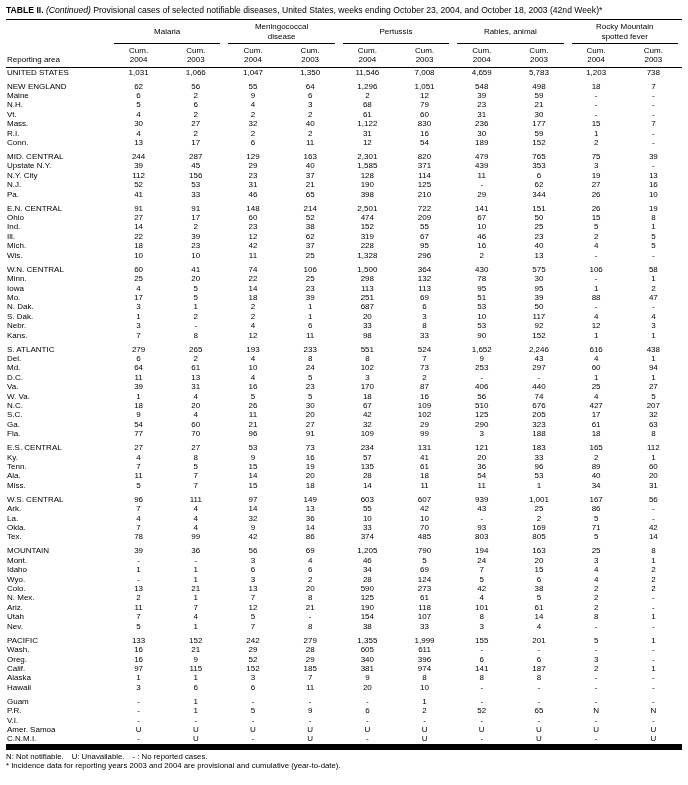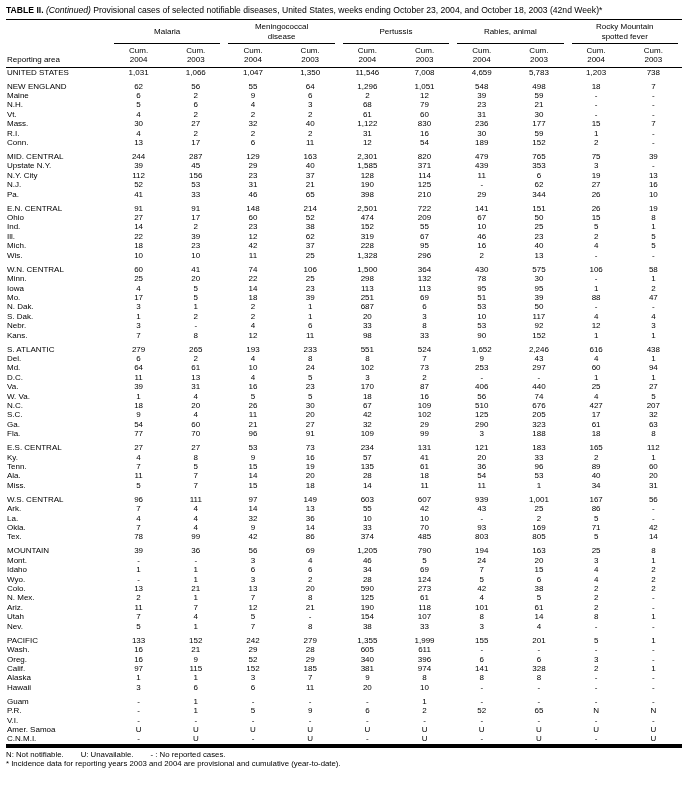--- a/index.html
+++ b/index.html
@@ -22,24 +22,24 @@
   .group-label { white-space: pre-line; font-size: 8px; line-height: 9.5px; text-align: center;
                  display: flex; flex-direction: column; justify-content: center;
                  min-height: 22px; margin: 2px 4px 0 4px; border-bottom: 1px solid #000; padding-bottom: 1px; }
   tr.sub-row th.sub { white-space: pre-line; font-size: 8px; line-height: 9.5px; 
                       vertical-align: bottom; padding: 2px 0 2px 0; border-bottom: 1.2px solid #000; }
 
   tbody td { font-size: 8px; height: 9.4px; line-height: 9.4px; padding: 0; }
   td.area { text-align: left; padding-left: 1px; white-space: nowrap; overflow: hidden; }
   td.val  { text-align: center; white-space: nowrap; }
   tr.spacer td { height: 4.6px; }
-  tbody tr.last-row td { border-bottom: 4px solid #000000; margin-top: 38px; }
+  tbody tr.last-row td { border-bottom: 6px solid #000000; margin-top: 38px; }
 
   .footnotes { width: 676px; margin-top: 2px; font-size: 7.8px; line-height: 9.6px; }
-  .fn-line1 { display: flex; gap: 17px; }
+  .fn-line1 { display: flex; gap: 8px; }
 </style>
 </head>
 <body>
 
 <div class="page">
 
   <div class="title">
     <span class="t-prefix">TABLE II.</span><span class="t-cont"> (Continued) </span><span class="t-rest">Provisional cases of selected notifiable diseases, United States, weeks ending October 23, 2004, and October 18, 2003 (42nd Week)*</span>
   </div>
 
@@ -898,21 +898,21 @@
         </tr>
         <tr>
           <td class="area">Calif.</td>
           <td class="val">97</td>
           <td class="val">115</td>
           <td class="val">152</td>
           <td class="val">185</td>
           <td class="val">381</td>
           <td class="val">974</td>
           <td class="val">141</td>
-          <td class="val">328</td>
+          <td class="val">187</td>
           <td class="val">2</td>
           <td class="val">1</td>
         </tr>
         <tr>
           <td class="area">Alaska</td>
           <td class="val">1</td>
           <td class="val">1</td>
           <td class="val">3</td>
           <td class="val">7</td>
           <td class="val">9</td>

